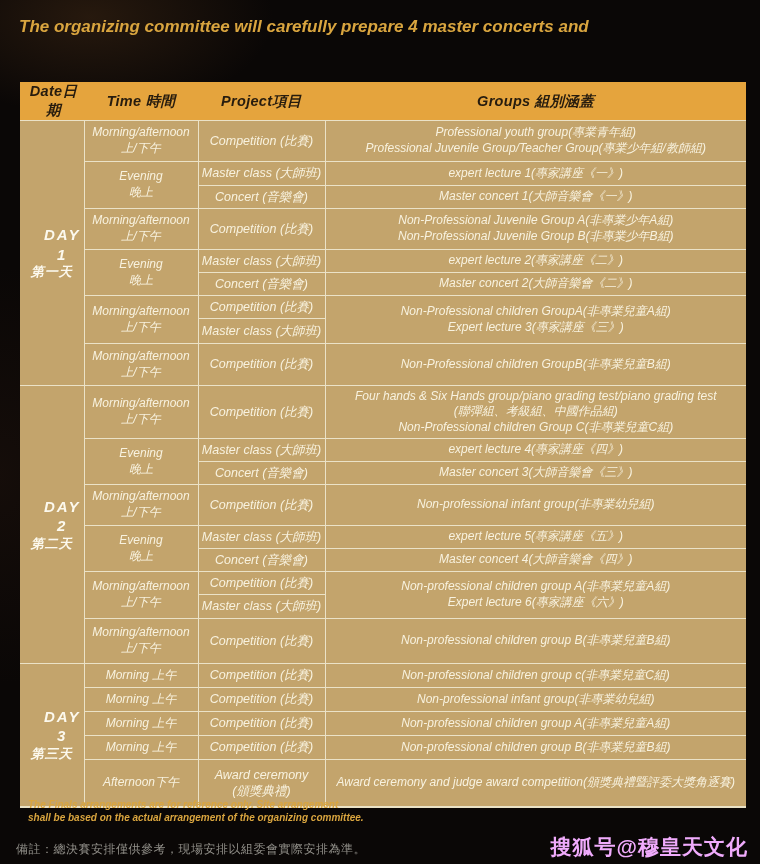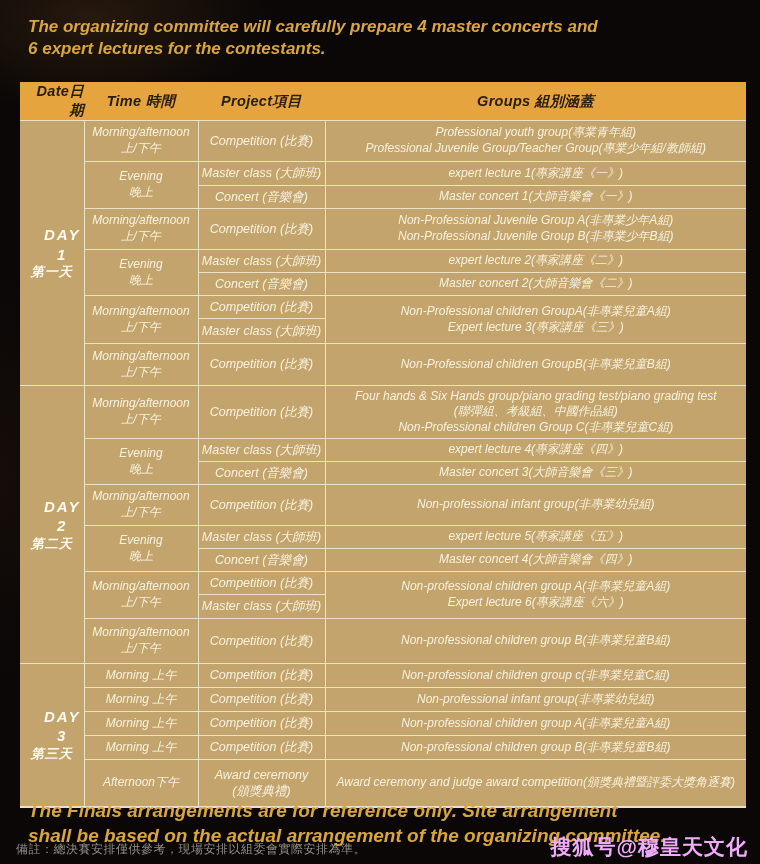--- a/index.html
+++ b/index.html
@@ -7,53 +7,52 @@
     width:760px;height:864px;position:relative;overflow:hidden;
     background:#0a0706;
     font-family:"Liberation Sans","DejaVu Sans",sans-serif;
   }
   body::before{
     content:"";position:absolute;inset:0;pointer-events:none;
     background:
       radial-gradient(260px 140px at 12% 2%, rgba(92,58,28,0.35), rgba(0,0,0,0) 70%),
       radial-gradient(200px 300px at 0% 55%, rgba(70,40,25,0.18), rgba(0,0,0,0) 70%);
   }
-  .intro{position:absolute;left:28px;top:16px;}
+  .intro{position:absolute;left:19px;top:16px;text-align:center;}
   .intro-en{color:#d9a53f;font-style:italic;font-weight:bold;font-size:17px;line-height:1.3;}
   .intro-zh{color:#c69339;font-weight:bold;font-size:14.5px;margin-top:6px;letter-spacing:0.5px;}
 
   .table-wrap{position:absolute;left:20px;top:82px;width:726px;border-bottom:2px solid #e9e1c6;}
   table{border-collapse:collapse;table-layout:fixed;width:726px;border-style:hidden;}
   th{
     background:#e5a43d;color:#271c0e;font-style:italic;font-weight:bold;
     font-size:14.5px;height:24px;padding:0;letter-spacing:0.3px;
   }
-  th.h-date{text-align:right;padding-left:3px;}
+  th.h-date{text-align:center;padding-left:3px;}
   td{
     border:1.6px solid #ebe2c7;background:#c3a46c;color:#f8f2df;
     font-style:italic;text-align:center;vertical-align:middle;
     padding:1px 2px;font-size:12px;line-height:1.3;
   }
   .c-date{font-weight:bold;color:#fcf9ee;}
   .d-en{font-size:15px;letter-spacing:2px;margin-left:21px;}
   .d-zh{font-size:13px;letter-spacing:1px;}
   .c-time{font-size:12px;}
   .c-project{font-size:12.5px;}
   .c-groups{font-size:12px;}
 
-  .finals{position:absolute;left:28px;top:798px;color:#d9a53f;font-style:italic;font-weight:bold;font-size:19px;line-height:1.32;}
+  .finals{position:absolute;left:28px;top:798px;color:#d9a53f;font-style:italic;font-weight:bold;font-size:10px;line-height:1.32;}
   .note-zh{position:absolute;left:16px;top:841px;color:#92908a;font-size:12px;letter-spacing:0.5px;}
   .watermark{position:absolute;right:12px;top:833px;color:#f0abfc;font-size:21px;font-weight:bold;letter-spacing:1px;}
 </style>
 </head>
 <body>
 
 <div class="intro">
   <div class="intro-en">The organizing committee will carefully prepare 4 master concerts and</div>
-  <div class="intro-en">6 expert lectures for the contestants.</div>
 </div>
 
 <div class="table-wrap">
   <table>
     <colgroup>
       <col style="width:64px">
         <col style="width:114px">
         <col style="width:127px">
         <col style="width:421px">
     </colgroup>

